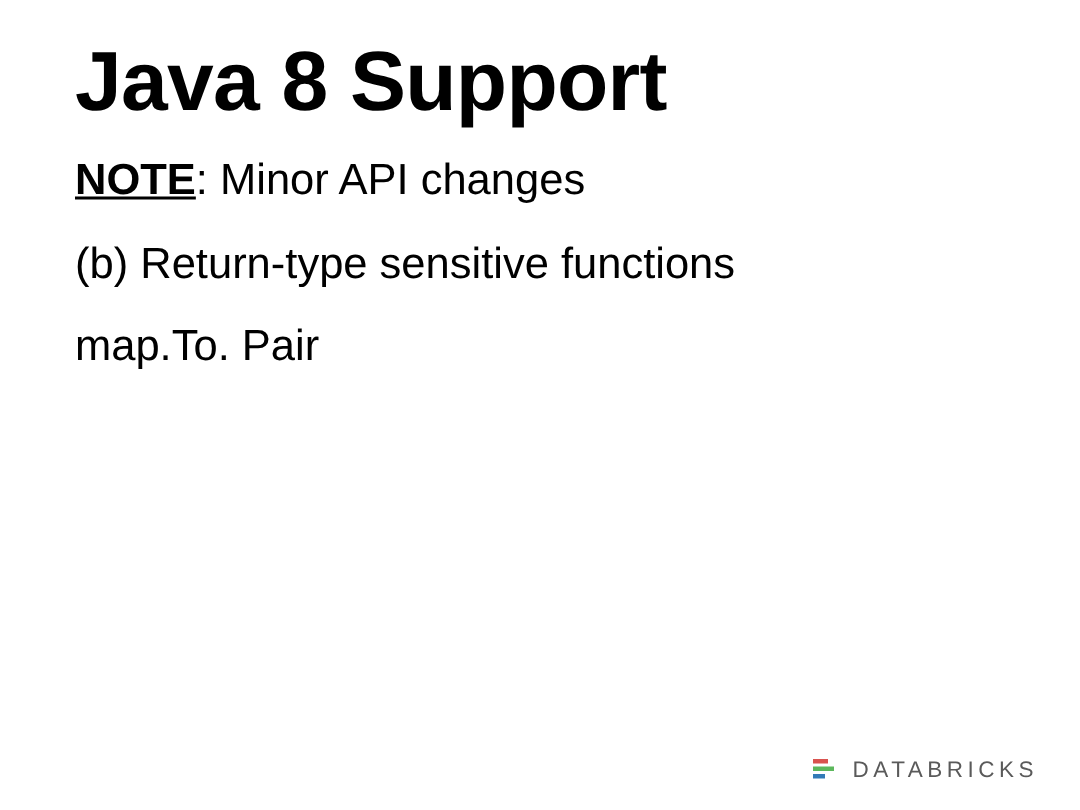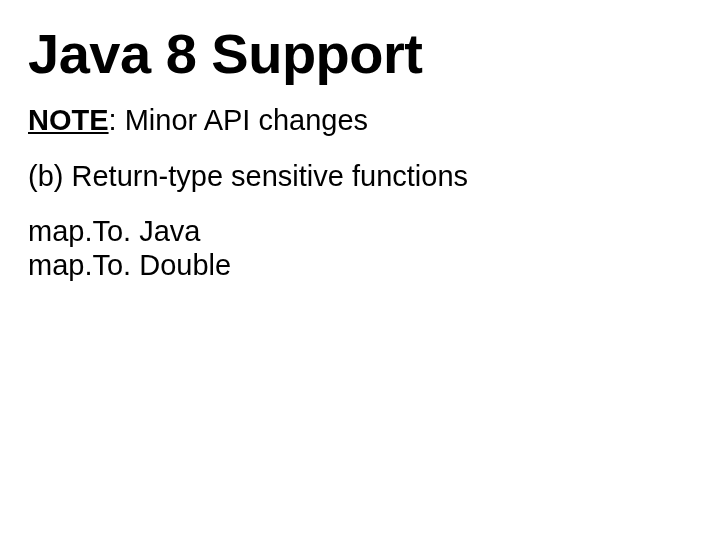--- a/index.html
+++ b/index.html
@@ -9,21 +9,21 @@
     height: 540px;
     background: #ffffff;
     font-family: "Segoe UI", "Helvetica Neue", Arial, sans-serif;
     color: #000000;
     overflow: hidden;
   }
   .slide {
     box-sizing: border-box;
     width: 720px;
     height: 540px;
-    padding: 24px 34px 20px 28px;
+    padding: 24px 34px 20px 50px;
     position: relative;
   }
   .title {
     font-size: 56px;
     font-weight: 700;
     line-height: 1.08;
     margin: 0 0 18px 0;
     letter-spacing: -0.5px;
   }
   .note-line {
@@ -71,18 +71,27 @@
   <h1 class="title">Java 8 Support</h1>
 
   <div class="note-line">
     <span class="note-label">NOTE</span><span>: Minor API changes</span>
   </div>
 
 
   <div class="body-text">(b) Return-type sensitive functions</div>
 
   <div class="code-lines">
-    <div>map.To. Java</div>
-    <div>map.To. Double</div>
+    <div>map.To. Pair</div>
   </div>
 
+  <div class="footer-logo">
+    <span class="logo-mark">
+      <svg width="20" height="16" viewBox="0 0 20 16">
+        <rect x="0" y="0" width="10" height="3" fill="#d9534f"></rect>
+        <rect x="0" y="5" width="14" height="3" fill="#5cb85c"></rect>
+        <rect x="0" y="10" width="8" height="3" fill="#337ab7"></rect>
+      </svg>
+    </span>
+    <span class="logo-text">DATABRICKS</span>
+  </div>
 
 </div>
 
 </body></html>

